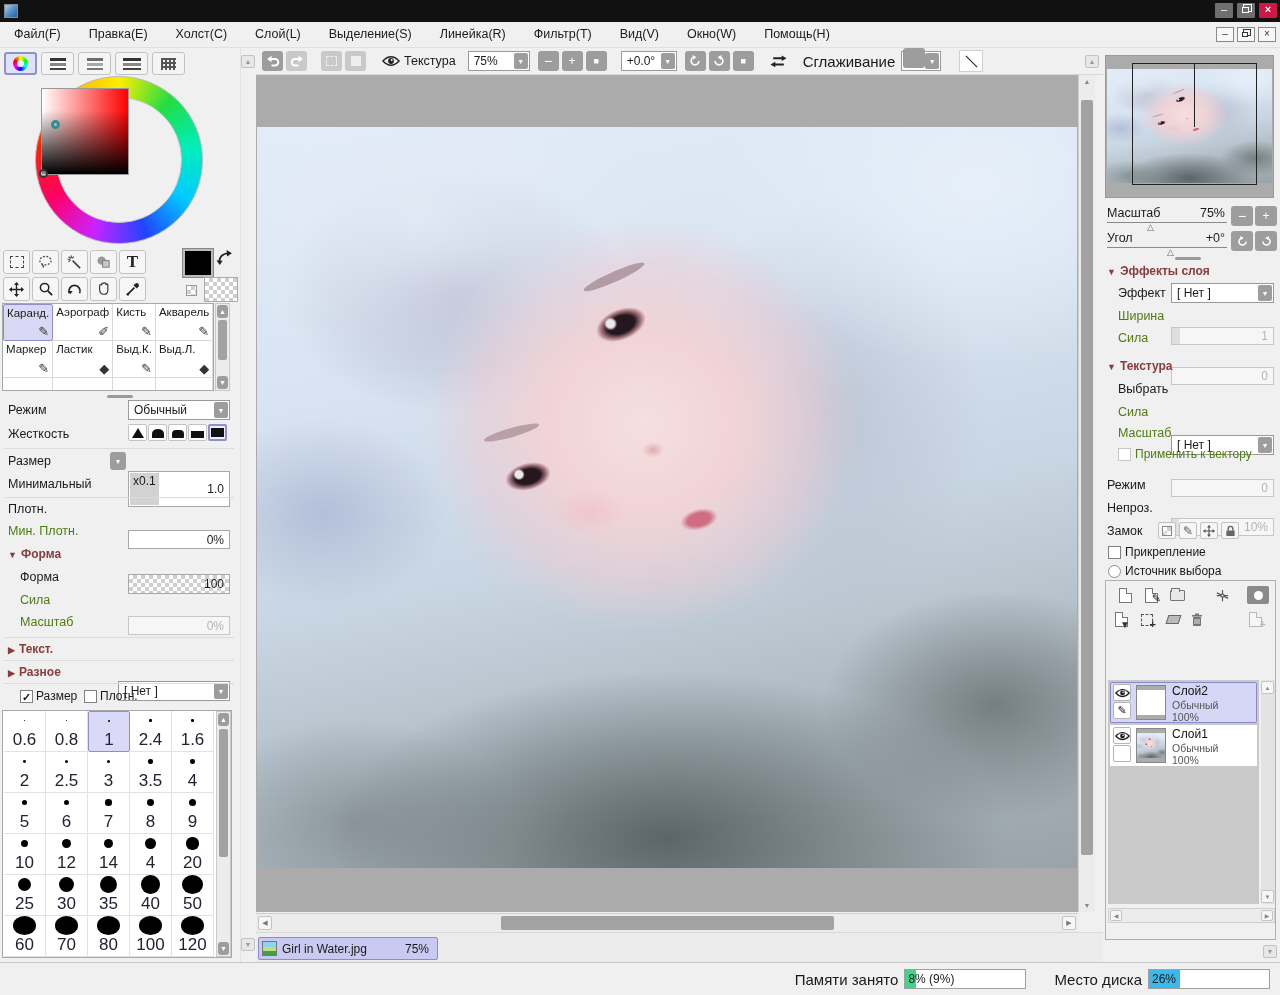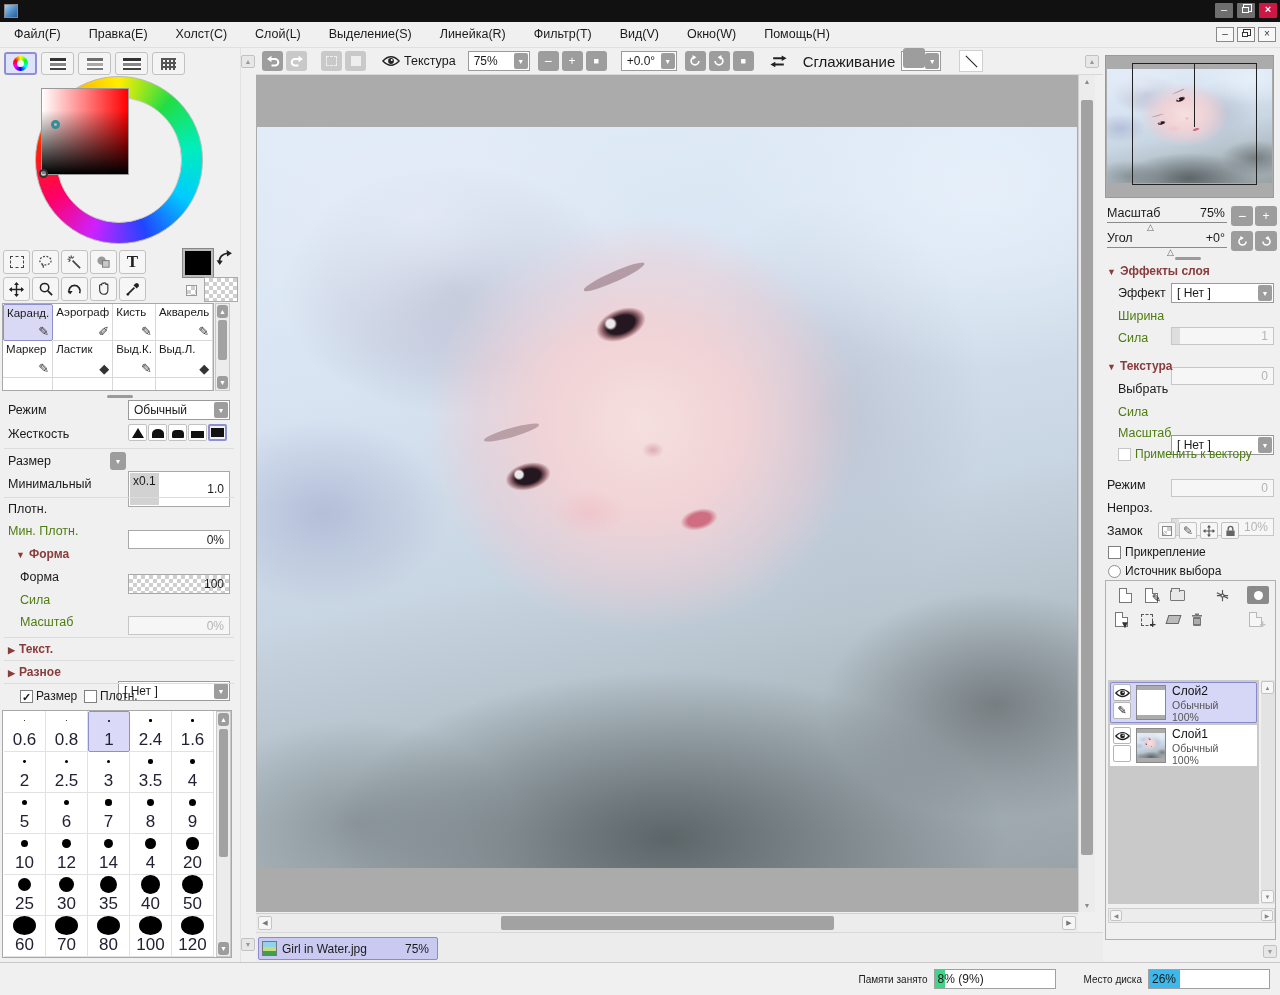--- a/index.html
+++ b/index.html
@@ -133,21 +133,21 @@
 .layer-row.sel{background:#d6d6f6;border:1px solid #8888cc;border-radius:2px}
 .mini-btn{width:18px;height:17px;border:1px solid #b5b5b5;background:#fff;border-radius:2px;margin:1px 0 0 2px;display:flex;align-items:center;justify-content:center}
 .layer-thumb{width:30px;height:35px;margin:2px 0 0 5px;background:#ababab;border:1px solid #888;position:relative;overflow:hidden}
 .layer-text{margin-left:6px;line-height:1.15;padding-top:2px}
 .layer-name{font-size:12px;color:#111}
 .layer-sub{font-size:10.5px;color:#555}
 .llscroll{position:absolute;left:155px;top:99px;width:14px;height:224px;background:#e3e3e3}
 .lhscroll{position:absolute;left:2px;top:327px;width:167px;height:15px;background:#ececec;border:1px solid #cfcfcf}
 
 .statusbar{position:absolute;left:0;top:962px;width:1280px;height:33px;background:#f0f0f0;border-top:1px solid #c8c8c8;display:flex;align-items:center;justify-content:flex-end;padding-right:10px}
-.sb-label{font-size:10px;margin-right:6px}
+.sb-label{font-size:15px;margin-right:6px}
 .sb-box{width:122px;height:20px;background:#fff;border:1px solid #a0a0a0;position:relative;margin-right:28px;overflow:hidden}
 .sb-box .sb-fill{position:absolute;left:0;top:0;bottom:0}
 .sb-box .sb-txt{position:absolute;left:3px;top:2px;font-size:12px}
 </style>
 </head>
 <body>
 
 <div class="app">
 
   <div class="titlebar">
@@ -352,21 +352,21 @@
     <div class="sep" style="left:4px;top:449px;width:230px"></div>
     <div class="lrow-l" style="left:8px;top:454px">Плотн.</div>
     <div class="field checker abs" style="left:128px;top:451px;width:102px;height:20px">
         <span class="fr">100</span>
       </div>
     <div class="lrow-l glabel" style="left:8px;top:476px">Мин. Плотн.</div>
     <div class="field dis abs" style="left:128px;top:473px;width:102px;height:19px">
         <span class="fr">0%</span>
       </div>
 
-    <div class="sec-h abs" style="left:16px;top:499px"><span class="ar">▼</span><span>Форма</span></div>
+    <div class="sec-h abs" style="left:8px;top:499px"><span class="ar">▼</span><span>Форма</span></div>
     <div class="lrow-l" style="left:20px;top:522px">Форма</div>
     <div class="combo abs" style="left:118px;top:519px;width:112px;height:20px">
       <span class="cv">[ Нет ]</span>
         <span class="dd">▼</span>
     </div>
     <div class="lrow-l glabel" style="left:20px;top:545px">Сила</div>
     <div class="field dis abs" style="left:118px;top:542px;width:112px;height:19px">
         <span class="fr">100</span>
       </div>
     <div class="lrow-l glabel" style="left:20px;top:567px">Масштаб</div>

